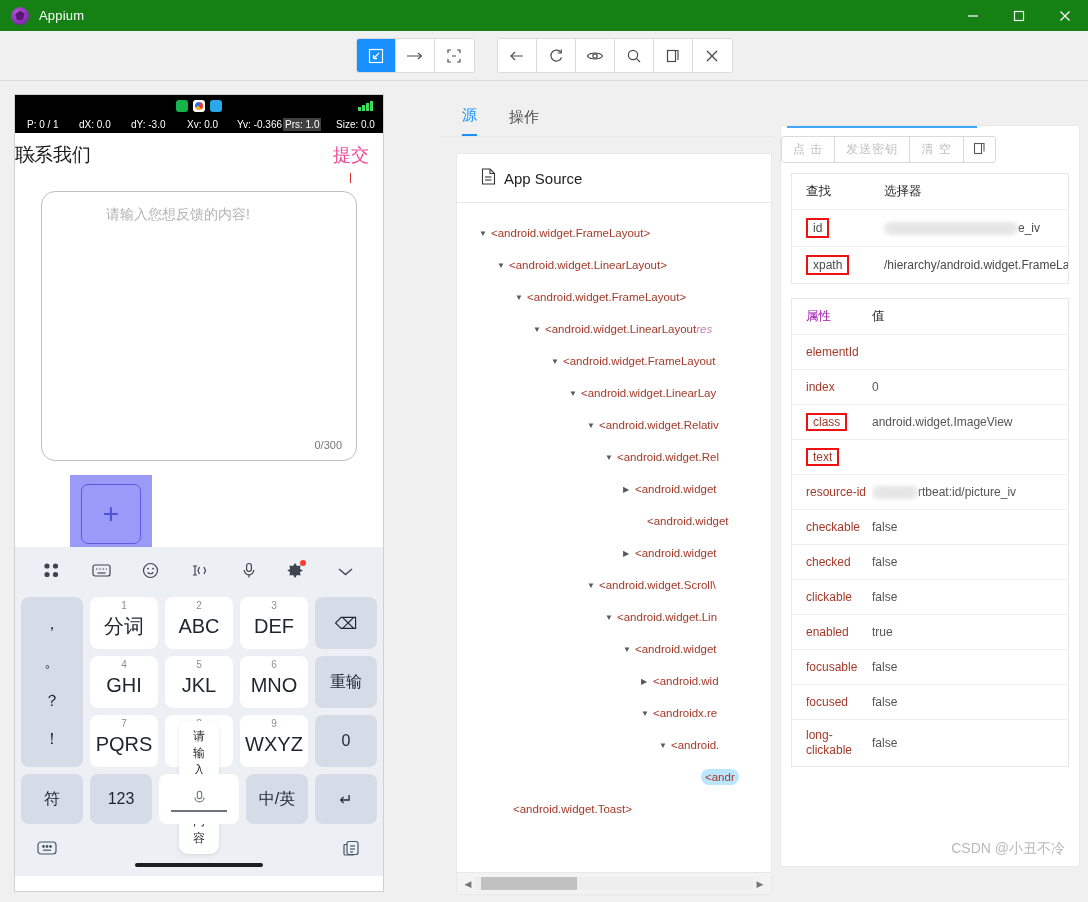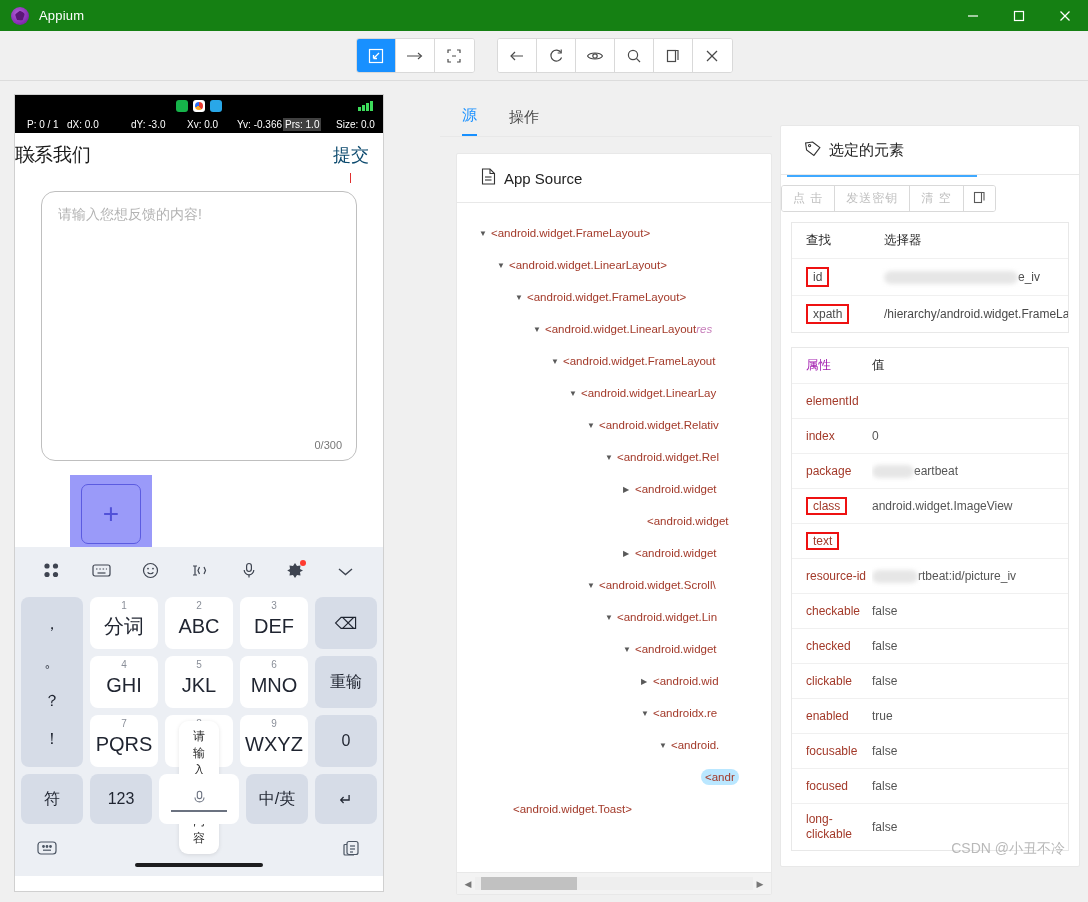--- a/index.html
+++ b/index.html
@@ -79,29 +79,29 @@
 
   .dev-header {
     height: 44px; display: flex; align-items: center; padding: 0 14px;
     background: #ffffff; position: relative;
   }
   .dev-back { font-size: 20px; color: #333; width: 30px; }
   .dev-title {
     position: absolute; left: 0; right: 0; text-align: left;
     font-size: 19px; color: #1a1a1a; font-weight: 500; pointer-events: none;
   }
-  .dev-submit { margin-left: auto; font-size: 18px; color: #0c4a6e; position: relative; z-index:2; }
+  .dev-submit { margin-left: auto; font-size: 18px; color: #ec4899; position: relative; z-index:2; }
   .dev-caret { position:absolute; right: 32px; bottom: -6px; width:1px; height:10px; background:#e03030; }
 
   .dev-body { background: #ffffff; padding: 14px 26px 0 26px; }
   .ta {
     height: 270px; border: 1px solid #bfbfbf; border-radius: 14px;
     position: relative; padding: 14px 16px; background: #fff;
   }
-  .ta-ph { color: #b3b3b3; font-size: 14px; }
+  .ta-ph { color: #b3b3b3; font-size: 14px; margin-left: 48px; }
   .ta-count { position: absolute; right: 14px; bottom: 9px; color: #777; font-size: 11px; }
 
   .picker-row { padding: 14px 26px 0 26px; height: 86px; }
   .picker-hl {
     width: 82px; height: 78px; background: rgba(92,92,245,0.62);
     display: flex; align-items: center; justify-content: center;
     margin-left: 29px;
   }
   .picker-box {
     width: 60px; height: 60px; border: 1.5px solid #5b5be0; border-radius: 7px;
@@ -302,21 +302,21 @@
           <div class="sig">
               <i></i>
               <i></i>
               <i></i>
               <i></i>
             </div>
         </div>
 
         <div class="dev-debug">
           <span class="dbg" style="left:4px;">P: 0 / 1</span>
-          <span class="dbg" style="left:44px;">dX: 0.0</span>
+          <span class="dbg" style="left:56px;">dX: 0.0</span>
           <span class="dbg" style="left:108px;">dY: -3.0</span>
           <span class="dbg" style="left:164px;">Xv: 0.0</span>
           <span class="dbg" style="left:214px;">Yv: -0.366</span>
           <span class="dbg hl" style="left:268px;">Prs: 1.0</span>
           <span class="dbg" style="left:313px;">Size: 0.0</span>
         </div>
 
         <div class="dev-header">
           <div class="dev-back">‹</div>
           <div class="dev-title">联系我们</div>
@@ -604,29 +604,20 @@
           <span class="hs-track">
               <span class="hs-thumb"></span>
             </span>
           <span class="hs-arrow">▶</span>
         </div>
       </div>
     </div>
 
     <div class="right">
       <div class="panel sel-panel">
-        <div class="panel-head">
-          <span>
-            <svg width="16" height="16" viewBox="0 0 16 16" fill="none" stroke="#333" stroke-width="1.1">
-                <path d="M8.5 1 L15 7.5 L8 14.5 L1.5 8 L1.5 1 Z" transform="rotate(-8 8 8)"></path>
-                <circle cx="4.6" cy="4.6" r="1.1"></circle>
-              </svg>
-          </span>
-          <span>选定的元素</span>
-        </div>
         <div class="sel-underline"></div>
 
         <div class="act-row">
           <div class="act-btns">
             <div class="act-btn">点 击</div>
             <div class="act-btn">发送密钥</div>
             <div class="act-btn">清 空</div>
             <div class="act-btn">
               <svg width="13" height="14" viewBox="0 0 13 14" fill="none" stroke="currentColor" stroke-width="1.1">
                   <rect x="1.5" y="2.5" width="7" height="10"></rect>
@@ -660,24 +651,20 @@
           </div>
           <div class="arow">
             <div class="aname">elementId</div>
             <div class="aval"></div>
           </div>
           <div class="arow">
             <div class="aname">index</div>
             <div class="aval">0</div>
           </div>
           <div class="arow">
-            <div class="aname">package</div>
-            <div class="aval"><span class="blur" style="width:42px;"></span><span>eartbeat</span></div>
-          </div>
-          <div class="arow">
             <div class="aname"><span class="abox">class</span></div>
             <div class="aval">android.widget.ImageView</div>
           </div>
           <div class="arow">
             <div class="aname"><span class="abox">text</span></div>
             <div class="aval"></div>
           </div>
           <div class="arow">
             <div class="aname" style="line-height:1.25;">resource-id</div>
             <div class="aval"><span class="blur" style="width:46px;"></span><span>rtbeat:id/picture_iv</span></div>

